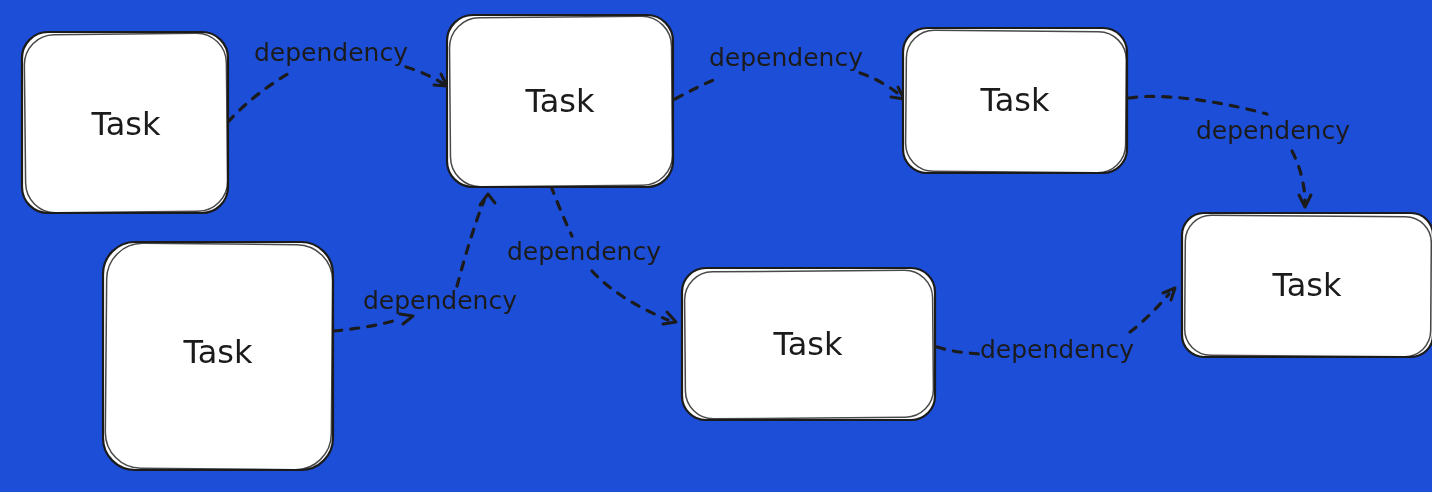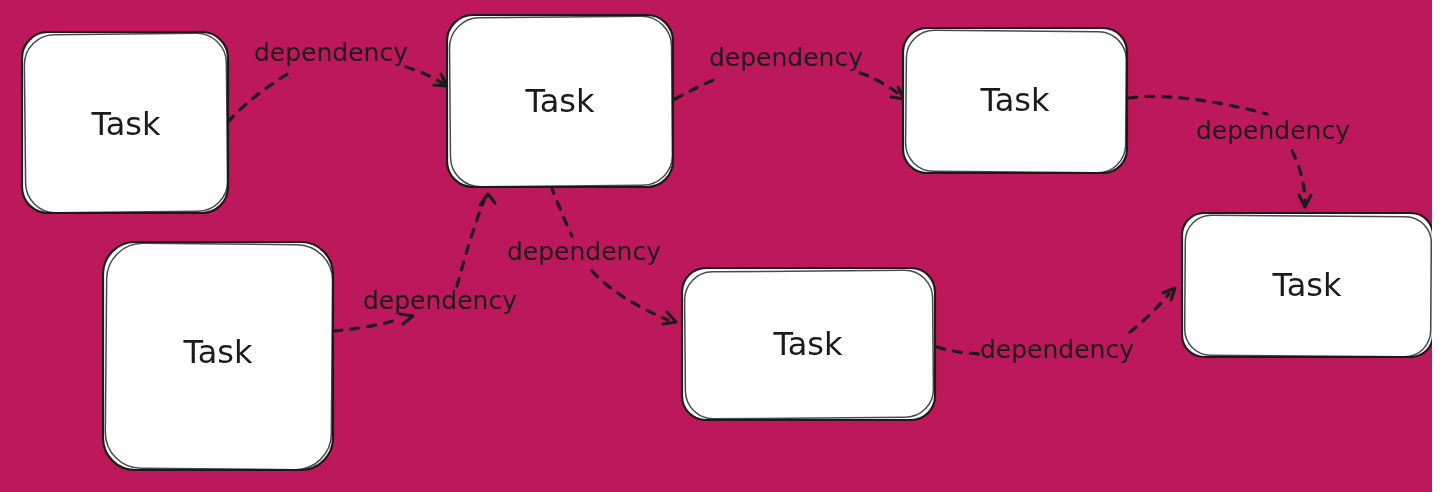--- a/index.html
+++ b/index.html
@@ -4,21 +4,21 @@
 <style>
   html, body {
     margin: 0; padding: 0;
     background: #ffffff;
     font-family: "DejaVu Sans", sans-serif;
   }
   .canvas-wrap {
     position: relative;
     width: 1432px;
     height: 492px;
-    background: #be185d;
+    background: #1d4ed8;
     overflow: hidden;
     text-decoration: underline;
   }
   svg { display: block; }
   .node-outline {
     fill: #ffffff;
     stroke: #1b1b1b;
     stroke-width: 2.2;
     stroke-linejoin: round;
   }

